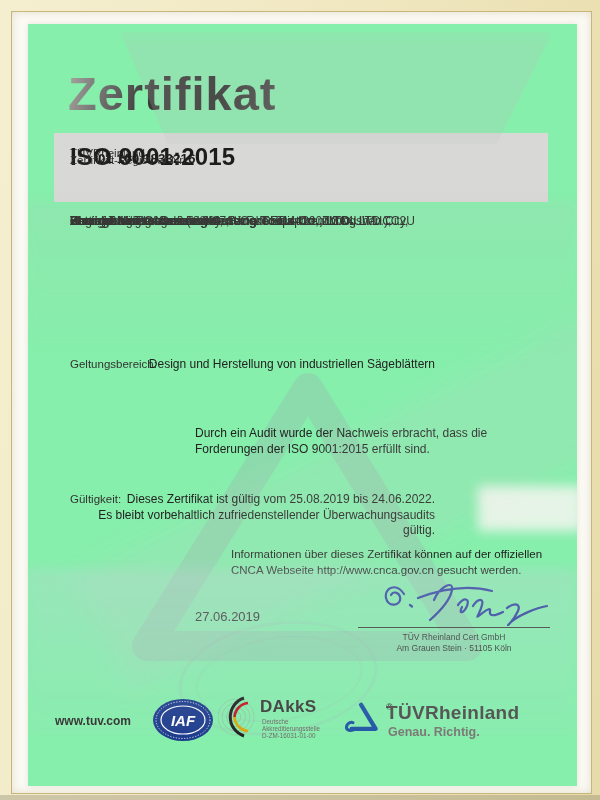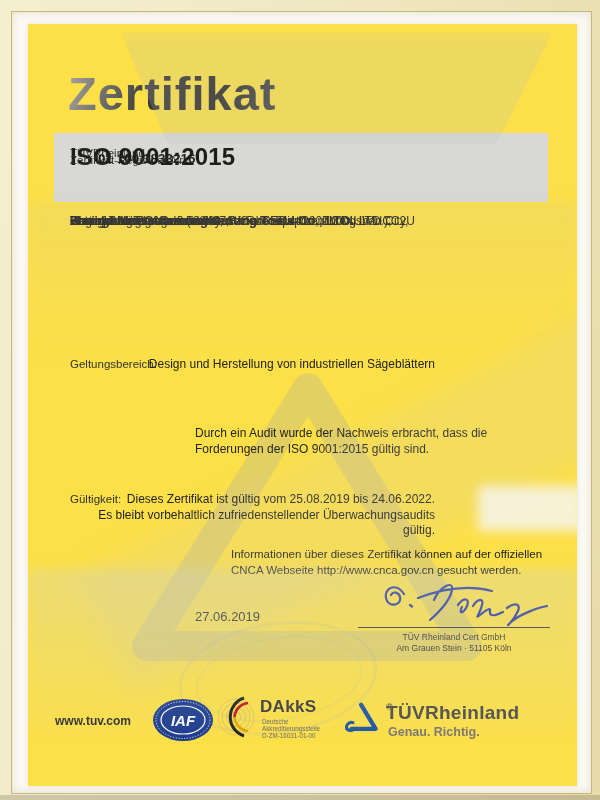--- a/index.html
+++ b/index.html
@@ -15,21 +15,21 @@
     position:absolute; left:11px; top:11px; right:8px; bottom:6px;
     background:#fbfaf4; border:1px solid #c6b67c;
     box-shadow:inset 0 0 10px rgba(150,130,70,.22);
   }
   .frame-bottom {
     position:absolute; left:0; right:0; bottom:0; height:5px;
     background:rgba(120,112,92,.30);
   }
   .paper {
     position:absolute; left:28px; top:24px; width:549px; height:762px;
-    background:#fde047; overflow:hidden;
+    background:#86efac; overflow:hidden;
     box-shadow:0 0 6px rgba(120,110,70,.15);
   }
   .paper * { position:absolute; }
 
   
   .wm-triangle { left:95px; top:342px; z-index:0; }
   .wm-seal {
     left:150px; top:598px; width:200px; height:112px; z-index:0;
     border:3px solid rgba(165,175,188,.16); border-radius:50%;
     transform:rotate(-8deg);
@@ -155,21 +155,21 @@
         <div class="addr-line">Betriebs-Adresse: wie oben</div>
       </div>
     </div>
 
     <div class="field" style="top:333px;">
       <span class="field-label">Geltungsbereich:</span>
       <div class="field-value addr-line">Design und Herstellung von industriellen Sägeblättern</div>
     </div>
 
     <div class="para" style="top:402px;">Durch ein Audit wurde der Nachweis erbracht, dass die
-Forderungen der ISO 9001:2015 gültig sind.</div>
+Forderungen der ISO 9001:2015 erfüllt sind.</div>
 
     <div class="field" style="top:468px;">
       <span class="field-label">Gültigkeit:</span>
       <div class="field-value" style="white-space:pre; line-height:15.5px;">Dieses Zertifikat ist gültig vom 25.08.2019 bis 24.06.2022.
 Es bleibt vorbehaltlich zufriedenstellender Überwachungsaudits
 gültig.</div>
     </div>
 
     <div class="para info" style="top:523px;">Informationen über dieses Zertifikat können auf der offiziellen
 CNCA Webseite http://www.cnca.gov.cn gesucht werden.</div>

